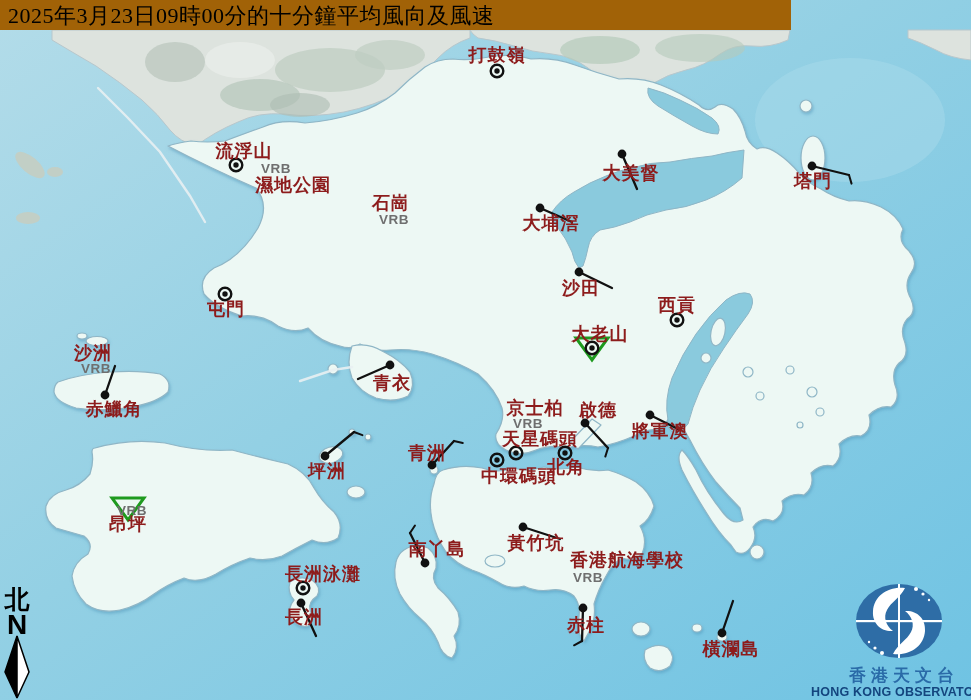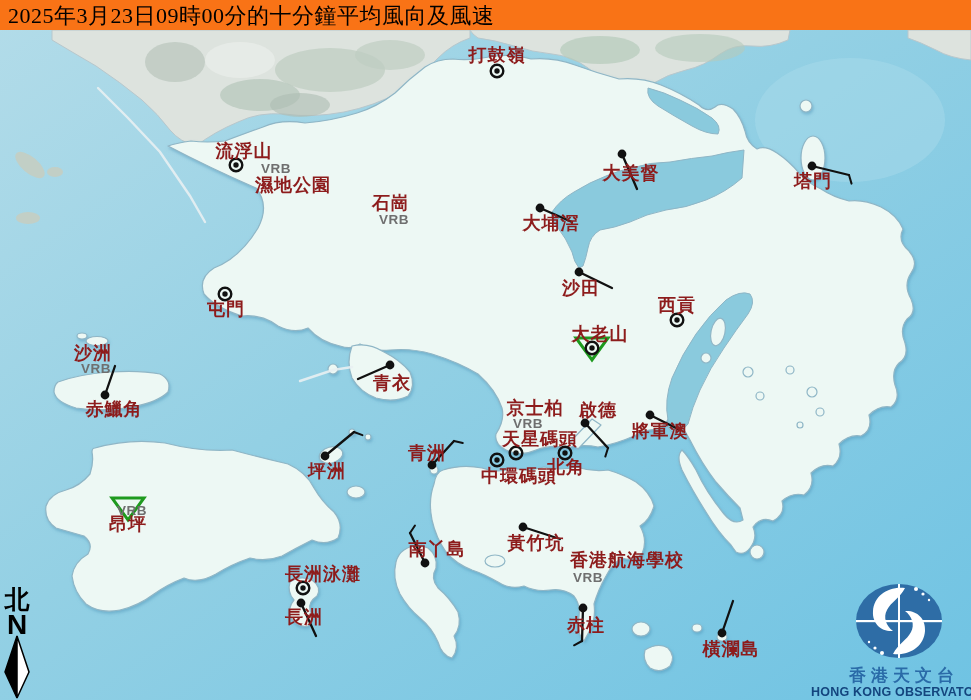--- a/index.html
+++ b/index.html
@@ -1,18 +1,18 @@
 <!DOCTYPE html>
 <html><head>
 <meta charset="utf-8">
 <style>
   html,body{margin:0;padding:0;background:#dfe7ea;}
   .stage{position:relative;width:971px;height:700px;overflow:hidden;
          font-family:"Liberation Sans",sans-serif;background:#9ed4e6;}
-  .titlebar{position:absolute;top:0;left:0;width:971px;height:30px;background:#f97316;z-index:5;}
+  .titlebar{position:absolute;top:0;left:0;width:791px;height:30px;background:#a16207;z-index:5;}
   .titlebar span{display:block;padding-left:8px;line-height:31px;font-size:22px;color:#000;
          font-family:"Liberation Serif",serif;letter-spacing:0.5px;white-space:nowrap;}
   svg.map{position:absolute;top:0;left:0;}
   .land{fill:#edf8f4;stroke:#8fb6c6;stroke-width:1.2;stroke-linejoin:round;}
   .urban{fill:#dde3de;stroke:#b8c7cc;stroke-width:1;}
   .hill{stroke:none;}
   .inner-water{fill:#8acadd;stroke:#8fb6c6;stroke-width:1;stroke-linejoin:round;}
   .bridge{fill:none;stroke:#e8f0f2;stroke-width:2.4;stroke-linecap:round;opacity:.9;}
   .stn-label{font-family:"Liberation Serif",serif;font-size:18px;font-weight:600;
              fill:#8d1c1c;letter-spacing:1px;}

